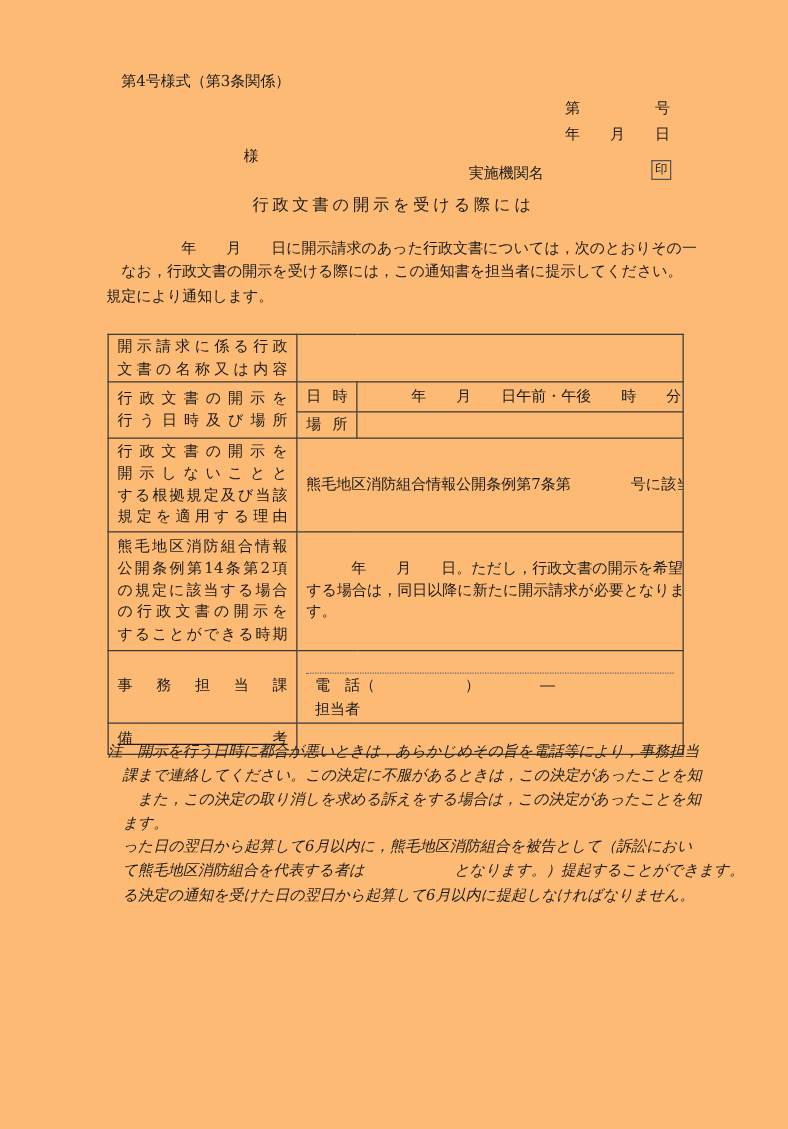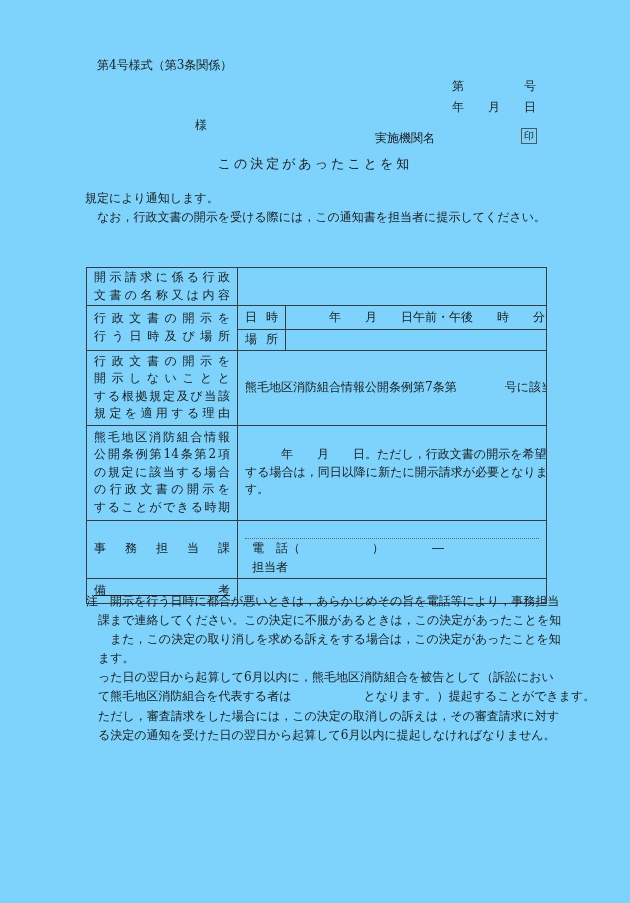--- a/index.html
+++ b/index.html
@@ -1,21 +1,21 @@
 <!DOCTYPE html>
 <html><head>
 <meta charset="utf-8">
 <style>
   html, body { margin: 0; padding: 0; background: #e8e8e8; }
   .page {
     position: relative;
     width: 630px;
     height: 903px;
     margin: 0 auto;
-    background: #7dd3fc;
+    background: #fdba74;
     font-family: "DejaVu Serif", "Liberation Serif", serif;
     color: #1c1c1c;
     font-size: 12px;
     overflow: hidden;
   }
   .abs { position: absolute; }
   .nowrap { white-space: nowrap; }
 
   .form-number { left: 97px; top: 57px; }
 
@@ -70,21 +70,21 @@
   .h-r3 { height: 72px; }
   .h-r4 { height: 92px; }
   .h-r5 { height: 55px; }
   .h-r6 { height: 22px; text-decoration: underline; }
   td.r5v { padding: 0; vertical-align: top; }
   .r5-spacer { height: 16px; }
   .dotted-sep { border-top: 1px dotted #666; height: 0; }
   .r5-line { padding: 0 7px; line-height: 19px; white-space: nowrap; }
 
   .notes { left: 86px; top: 592px; width: 500px; }
-  .notes .tline { height: 19.1px; line-height: 19.1px; white-space: nowrap; }
+  .notes .tline { height: 19.1px; line-height: 19.1px; white-space: nowrap; font-style: italic; }
 </style>
 </head>
 <body>
 
 <div class="page">
 
   <div class="abs form-number nowrap">第4号様式（第3条関係）</div>
 
   <div class="abs right-pair">
     <span>第</span>
@@ -95,25 +95,26 @@
     <span>年</span>
     <span>月</span>
     <span>日</span>
   </div>
 
   <div class="abs addressee">様</div>
 
   <div class="abs issuer nowrap">実施機関名</div>
   <div class="abs seal">印</div>
 
-  <div class="abs doc-title nowrap">この決定があったことを知</div>
+  <div class="abs doc-title nowrap">行政文書の開示を受ける際には</div>
 
   <div class="abs intro">
+    <div class="tline">　　　　　年　　月　　日に開示請求のあった行政文書については，次のとおりその一</div>
+    <div class="tline">　なお，行政文書の開示を受ける際には，この通知書を担当者に提示してください。</div>
     <div class="tline">規定により通知します。</div>
-    <div class="tline">　なお，行政文書の開示を受ける際には，この通知書を担当者に提示してください。</div>
   </div>
 
   <table class="form-table">
     <colgroup>
       <col style="width:151px">
       <col style="width:48px">
       <col style="width:261px">
     </colgroup>
     <tbody>
         <tr>
@@ -186,17 +187,16 @@
   </tbody>
     </table>
 
   <div class="abs notes">
     <div class="tline">注　開示を行う日時に都合が悪いときは，あらかじめその旨を電話等により，事務担当</div>
     <div class="tline">　課まで連絡してください。この決定に不服があるときは，この決定があったことを知</div>
     <div class="tline">　　また，この決定の取り消しを求める訴えをする場合は，この決定があったことを知</div>
     <div class="tline">　ます。</div>
     <div class="tline">　った日の翌日から起算して6月以内に，熊毛地区消防組合を被告として（訴訟におい</div>
     <div class="tline">　て熊毛地区消防組合を代表する者は　　　　　　となります。）提起することができます。</div>
-    <div class="tline">　ただし，審査請求をした場合には，この決定の取消しの訴えは，その審査請求に対す</div>
     <div class="tline">　る決定の通知を受けた日の翌日から起算して6月以内に提起しなければなりません。</div>
   </div>
 
 </div>
 
 </body></html>

